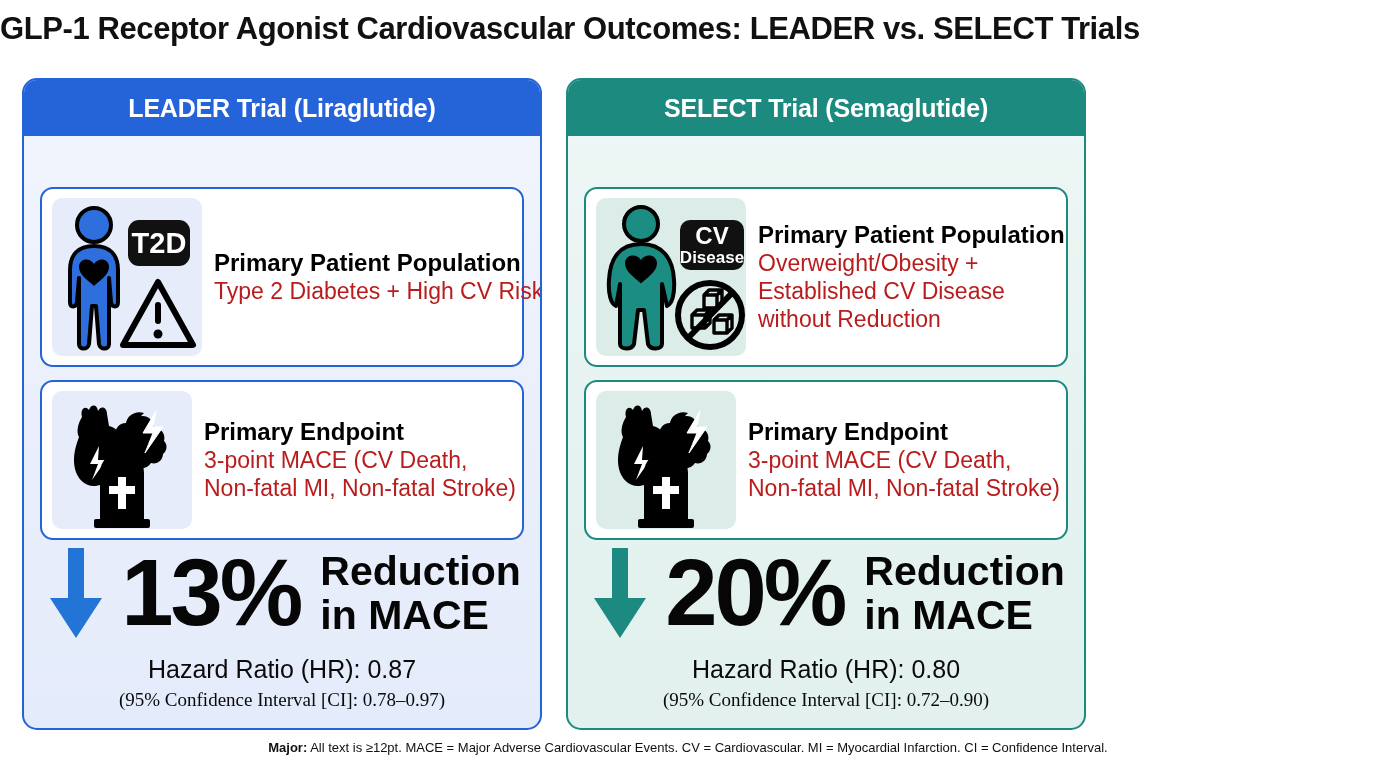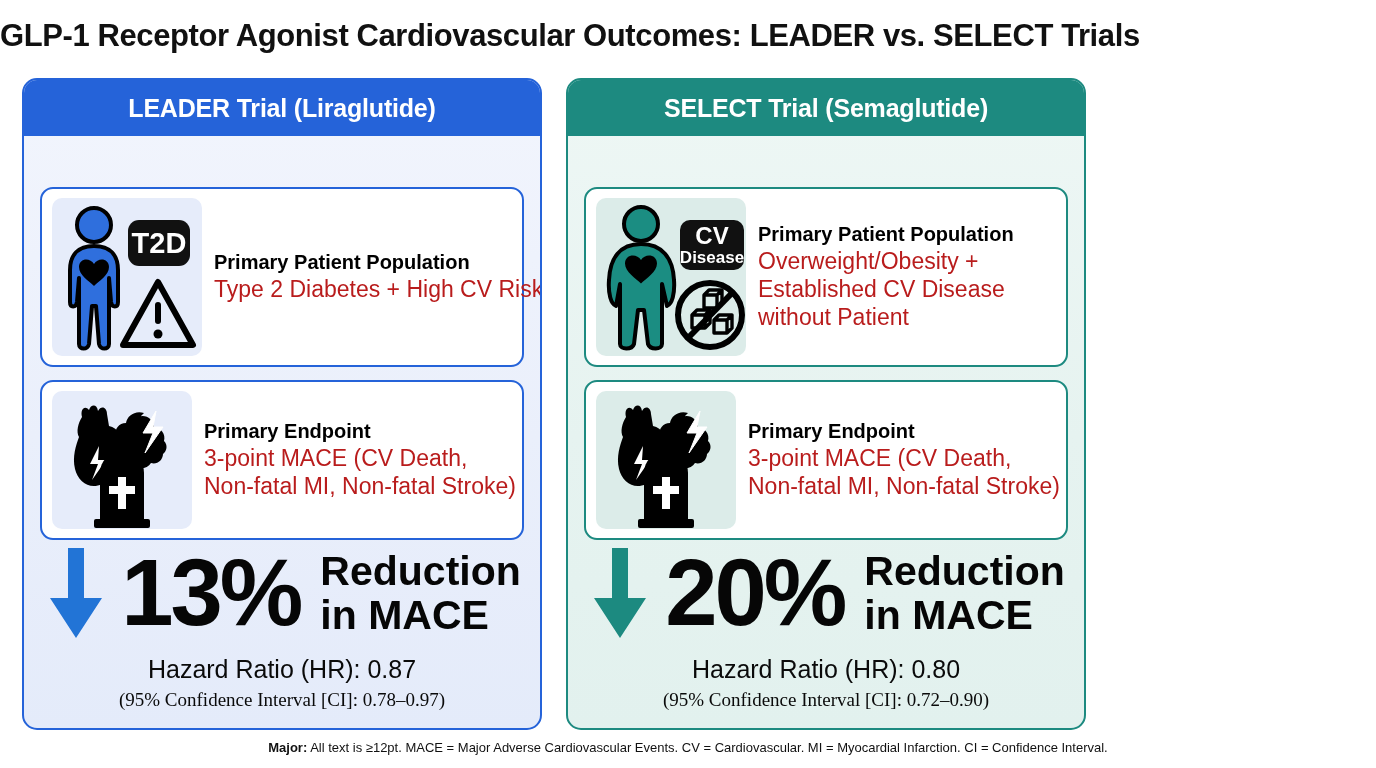--- a/index.html
+++ b/index.html
@@ -12,21 +12,21 @@
     height: 768px;
     font-family: "Liberation Sans", sans-serif;
     color: #000000;
     overflow: hidden;
     position: relative;
   }
 
   
   .page-title {
     position: absolute;
-    top: 18px;
+    top: 11px;
     left: 0;
     width: 1094px;
     text-align: center;
     font-size: 31px;
     font-weight: bold;
     letter-spacing: -0.4px;
     color: #111111;
     font-family: "Liberation Sans", sans-serif;
     white-space: nowrap;
   }
@@ -111,21 +111,21 @@
     overflow: hidden;
   }
   .panel.select .icon-box { background: #dcece9; }
   .card.endpoint .icon-box { width: 140px; }
 
   .card-text {
     flex: 1 1 auto;
     min-width: 0;
   }
   .card-title {
-    font-size: 20px;
+    font-size: 24px;
     font-weight: bold;
     line-height: 1.16;
     color: #000;
     margin-bottom: 1px;
     white-space: nowrap;
   }
   .card-sub {
     font-size: 23px;
     line-height: 1.22;
     color: #b91c1c;
@@ -318,21 +318,21 @@
               </g>
               <line x1="92" y1="140" x2="137" y2="94" stroke="#000" stroke-width="6"></line>
             </g>
           </svg>
         </div>
         <div class="card-text">
           <div class="card-title">Primary Patient Population</div>
           <div class="card-sub">
             <span>Overweight/Obesity +</span>
             <span>Established CV Disease</span>
-            <span>without Patient</span>
+            <span>without Reduction</span>
           </div>
         </div>
       </div>
 
       <div class="card endpoint">
         <div class="icon-box">
           <svg viewBox="0 0 140 140" width="140" height="140" aria-hidden="true">
             <g>
               <path d="M30 26 c-2-8 3-12 7-7 2-6 8-6 9 1 3-6 9-4 9 3 l2 12 c9 2 15 11 15 22 0 16-11 30-22 36 -12 6-24-2-27-15 -3-12 1-24 4-32 -3-5-1-14 3-20z" fill="#000"></path>
               <path d="M47 55 l-9 18 h8 l-6 16 14-20 h-8 z" fill="#fff"></path>

